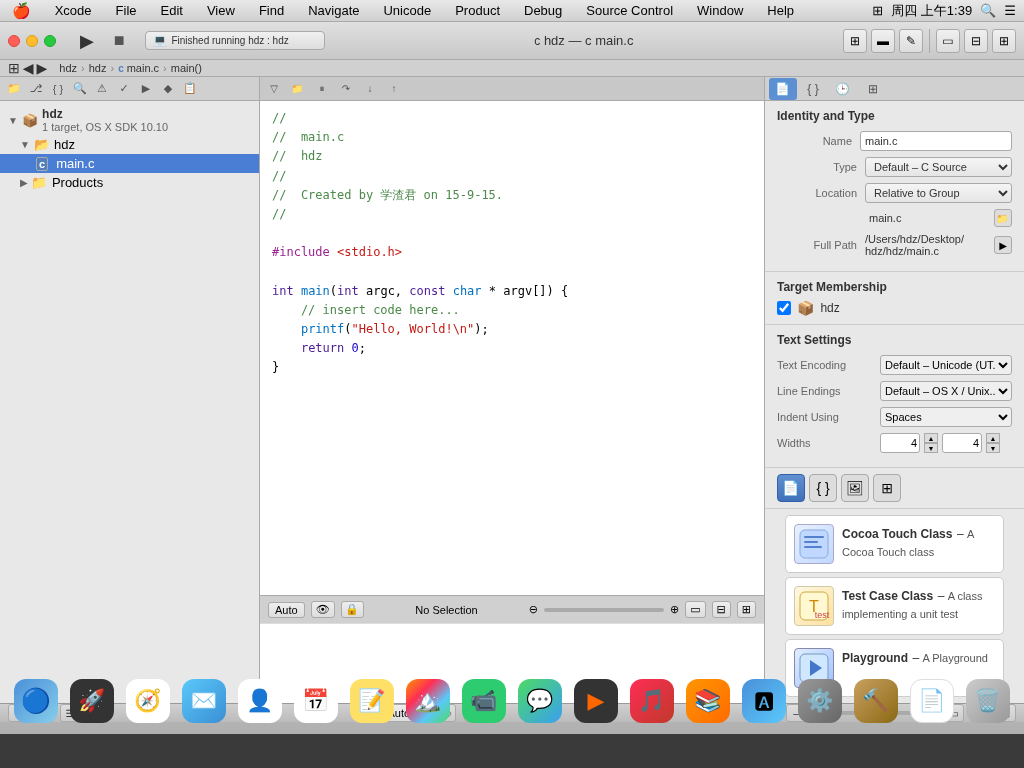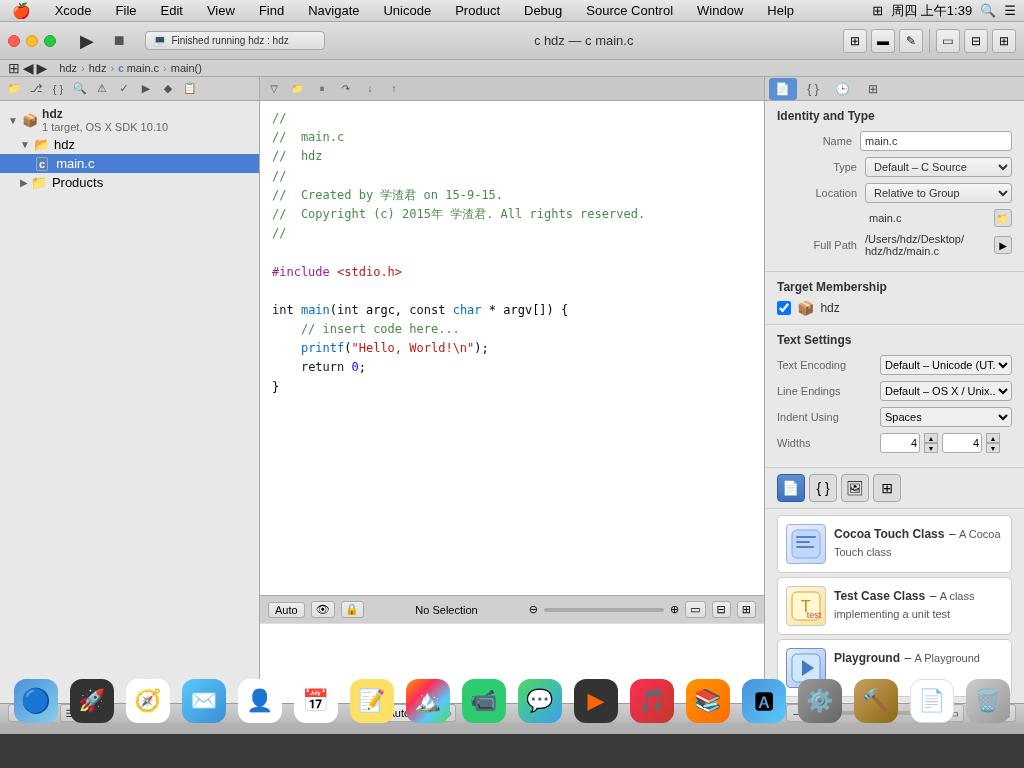--- a/index.html
+++ b/index.html
@@ -74,21 +74,21 @@
     .project-name { font-size: 12px; font-weight: bold; color: #333; }
     .project-sub { font-size: 11px; color: #666; text-align: center; }
 
     
     .editor-container { flex: 1; display: flex; flex-direction: column; background: #fff; }
     .editor-area { flex: 1; background: #fff; overflow: auto; padding: 0; font-family: 'Menlo', monospace; font-size: 12px; }
     .code-view { display: flex; min-height: 100%; }
     .code-content { padding: 8px 12px; line-height: 1.6; flex: 1; }
     .code-line { white-space: pre; }
     .c-comment { color: #4c8a4c; }
-    .c-keyword { color: #0f172a; }
+    .c-keyword { color: #4c1d95; }
     .c-type { color: #0070c1; }
     .c-string { color: #c41a16; }
     .c-include { color: #9b2393; }
     .c-header { color: #c41a16; }
     .c-number { color: #1c00cf; }
     .c-func { color: #0070c1; }
 
     .editor-bottom {
       height: 28px; background: #d0d0d0; display: flex; align-items: center;
       padding: 0 8px; gap: 6px; border-top: 1px solid #aaa; font-size: 11px;
@@ -153,21 +153,21 @@
     .ts-widths { display: flex; align-items: center; gap: 4px; }
     .ts-width-input { width: 40px; border: 1px solid #aaa; border-radius: 3px; height: 20px; font-size: 11px; text-align: right; padding: 0 2px; }
     .ts-stepper { display: flex; flex-direction: column; }
     .ts-step { width: 14px; height: 10px; background: #ddd; border: 1px solid #aaa; cursor: pointer; font-size: 7px; display: flex; align-items: center; justify-content: center; }
 
     .bottom-icon-row { display: flex; gap: 4px; padding: 6px 12px; border-bottom: 1px solid #ccc; }
     .bi-icon { width: 28px; height: 28px; background: #ddd; border: 1px solid #aaa; border-radius: 4px; cursor: pointer; display: flex; align-items: center; justify-content: center; font-size: 14px; }
     .bi-icon.active { background: linear-gradient(to bottom, #6090d0, #4070b8); border-color: #3060a8; color: white; }
 
     
-    .template-cards { padding: 6px 12px; display: flex; flex-direction: column; gap: 4px; }
+    .template-cards { padding: 6px 20px; display: flex; flex-direction: column; gap: 4px; }
     .template-card { display: flex; align-items: flex-start; gap: 8px; padding: 8px; background: white; border: 1px solid #ccc; border-radius: 5px; cursor: pointer; }
     .card-text { flex: 1; }
     .card-title { font-size: 12px; font-weight: bold; color: #333; }
     .card-dash { color: #333; font-size: 12px; }
     .card-desc { font-size: 11px; color: #555; margin-top: 2px; }
 
     
     .cocoa-icon-bg { width: 40px; height: 40px; background: linear-gradient(135deg, #e8f0ff, #c0d8ff); display: flex; align-items: center; justify-content: center; border: 1px solid #aac; border-radius: 4px; }
     .test-icon-bg { width: 40px; height: 40px; background: linear-gradient(135deg, #fff8e0, #ffe0a0); display: flex; align-items: center; justify-content: center; border: 1px solid #cca; border-radius: 4px; }
     .playground-icon-bg { width: 40px; height: 40px; background: linear-gradient(135deg, #e0eeff, #a0c0ff); display: flex; align-items: center; justify-content: center; border: 1px solid #88a; border-radius: 4px; }
@@ -325,21 +325,20 @@
       </div>
 
       <div class="editor-area">
         <div class="code-view">
           <div class="code-content">
             <div class="code-line"><span class="c-comment">//</span></div>
             <div class="code-line"><span class="c-comment">//  main.c</span></div>
             <div class="code-line"><span class="c-comment">//  hdz</span></div>
             <div class="code-line"><span class="c-comment">//</span></div>
             <div class="code-line"><span class="c-comment">//  Created by 学渣君 on 15-9-15.</span></div>
-            <div class="code-line"><span class="c-comment">//  Copyright (c) 2015年 学渣君. All rights reserved.</span></div>
             <div class="code-line"><span class="c-comment">//</span></div>
             <div class="code-line">&nbsp;</div>
             <div class="code-line"><span class="c-include">#include </span><span class="c-header">&lt;stdio.h&gt;</span></div>
             <div class="code-line">&nbsp;</div>
             <div class="code-line"><span class="c-keyword">int </span><span class="c-func">main</span><span>(</span><span class="c-keyword">int </span><span>argc, </span><span class="c-keyword">const </span><span class="c-type">char </span><span>* argv[]) {</span></div>
             <div class="code-line"><span class="c-comment">    // insert code here...</span></div>
             <div class="code-line"><span>    </span><span class="c-func">printf</span><span>(</span><span class="c-string">"Hello, World!\n"</span><span>);</span></div>
             <div class="code-line"><span>    </span><span class="c-keyword">return </span><span class="c-number">0</span><span>;</span></div>
             <div class="code-line"><span>}</span></div>
           </div>

